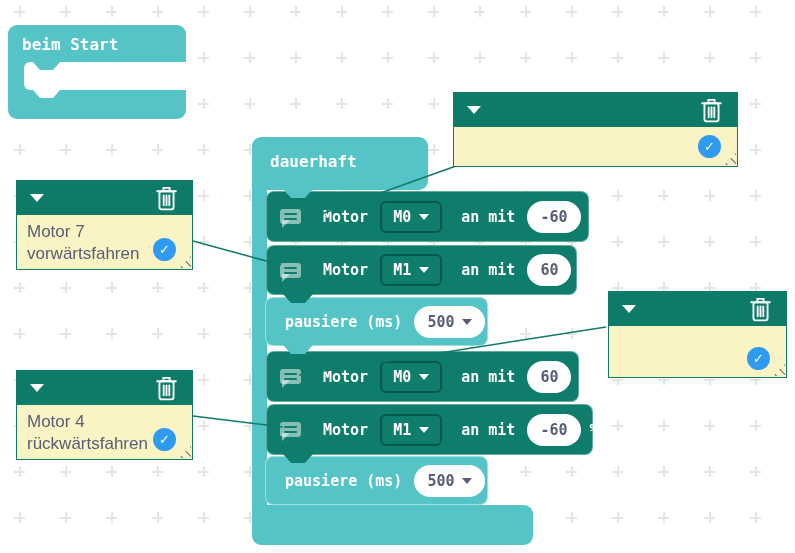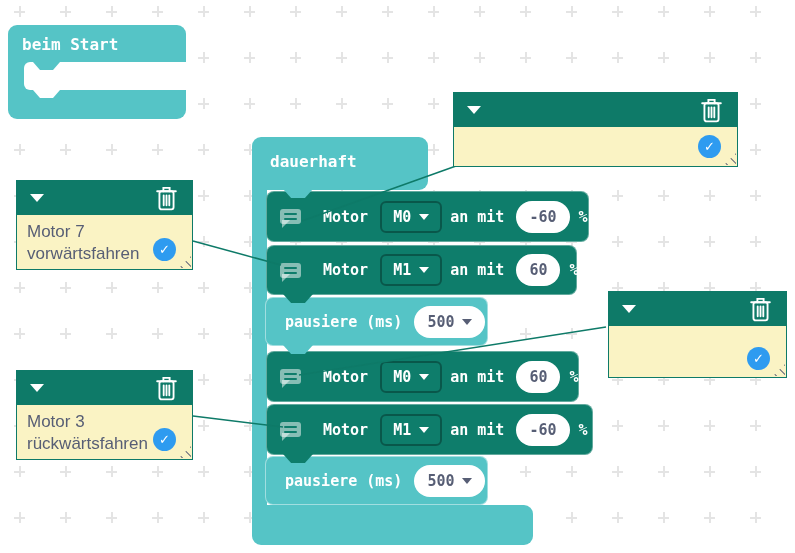--- a/index.html
+++ b/index.html
@@ -31,21 +31,21 @@
   .tab.teal{background:#55C4C6;}
   .tab.green{background:#0E7D6B;}
 
   
   .mrow{background:#0E7D6B;border:1px solid rgba(255,255,255,.35);border-radius:8px;display:flex;
         align-items:center;color:#fff;font-weight:bold;font-size:15px;z-index:2;padding-left:13px;white-space:nowrap;}
   .mrow .lbl{margin-left:22px;}
   .dd{margin-left:12px;display:flex;align-items:center;gap:8px;border:2px solid rgba(0,0,0,.3);
       border-radius:6px;padding:5px 11px;cursor:pointer;}
   .arr{width:0;height:0;border-left:5px solid transparent;border-right:5px solid transparent;border-top:6px solid #fff;}
-  .mid{margin-left:8px;}
+  .mid{margin-left:19px;}
   .pill{margin-left:12px;background:#fff;color:#575E75;border-radius:17px;padding:7px 13px;display:flex;
         align-items:center;gap:7px;}
   .pill .arr{border-top-color:#575E75;}
   .unit{margin-left:9px;}
 
   .cicon{width:21px;height:15px;background:rgba(255,255,255,.5);border-radius:3px;position:relative;flex:0 0 auto;}
   .cicon i{position:absolute;left:4px;right:4px;height:2px;background:#0E7D6B;border-radius:1px;}
   .cicon i:first-child{top:4px;}
   .cicon i:last-child{top:9px;}
   .cicon::after{content:"";position:absolute;left:2px;bottom:-4px;width:0;height:0;border:4px solid transparent;
@@ -453,17 +453,17 @@
         <g fill="none" stroke="#fff" stroke-width="1.8" stroke-linecap="round">
           <path d="M3 6 h18"></path>
             <path d="M9 6 V2.8 h6 V6"></path>
           <rect x="5.2" y="6" width="13.6" height="17.5" rx="2"></rect>
           <path d="M9.3 10 v9.5"></path>
             <path d="M12 10 v9.5"></path>
             <path d="M14.7 10 v9.5"></path>
         </g>
       </svg>
     </div>
-    <div class="c-body">Motor 3 rückwärtsfahren</div>
+    <div class="c-body">Motor 4 rückwärtsfahren</div>
     <div class="c-check chk2">✓</div>
     <div class="c-resize"></div>
   </div>
 </div>
 
 </body></html>

